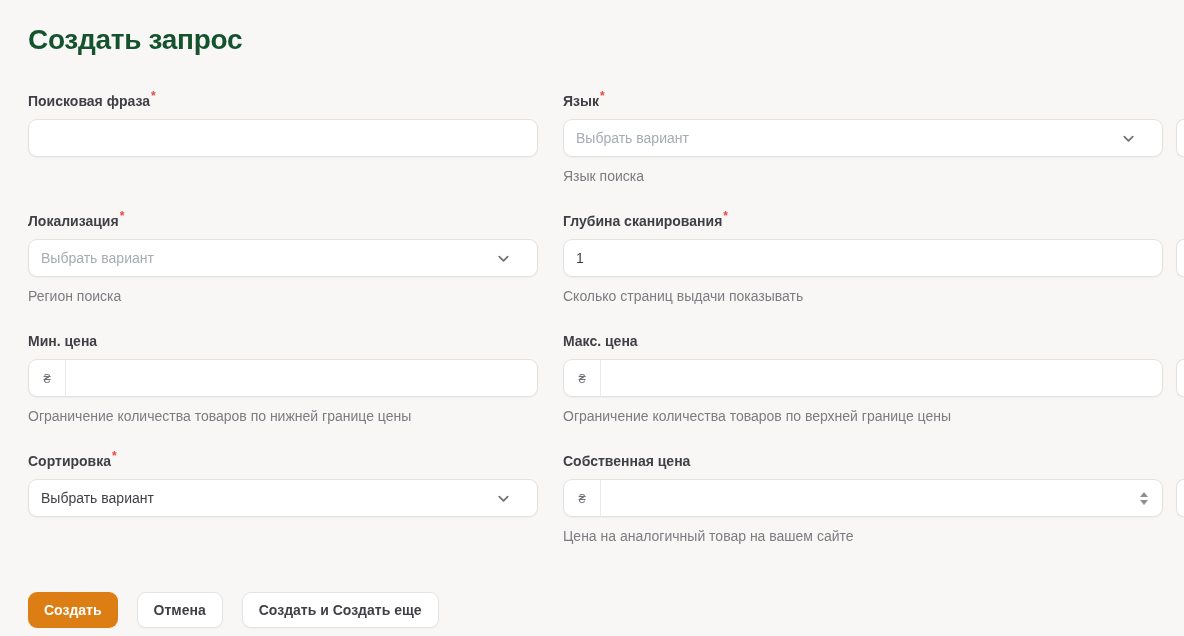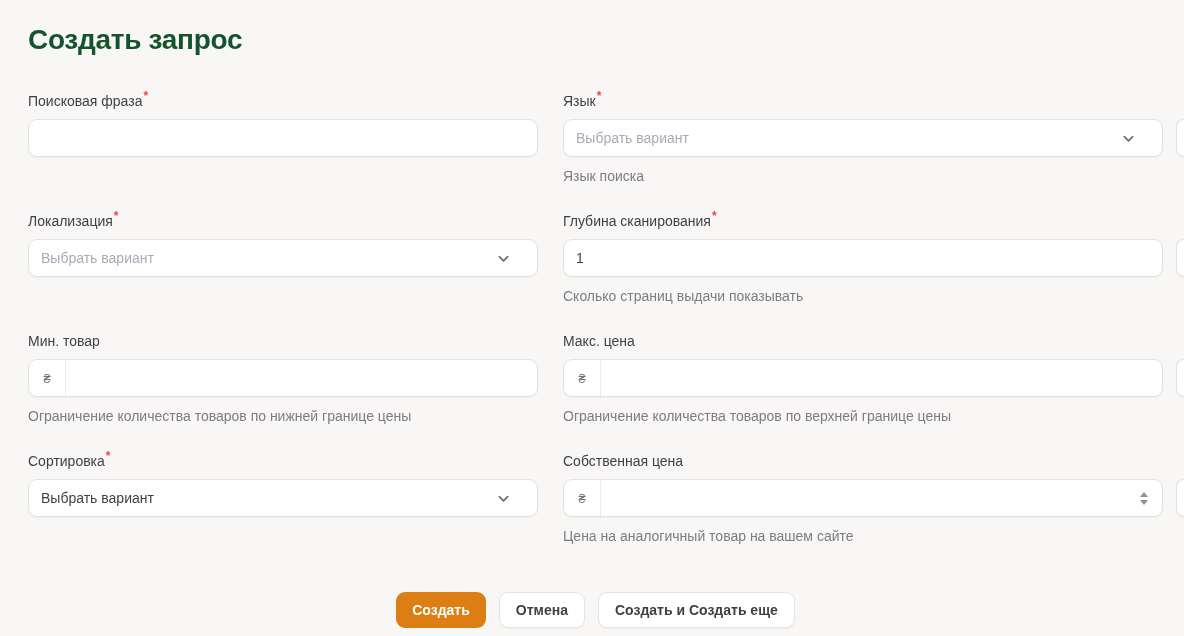--- a/index.html
+++ b/index.html
@@ -32,21 +32,21 @@
     margin-top: 36px;
     display: grid;
     grid-template-columns: 510px 600px;
     column-gap: 25px;
     align-items: start;
   }
   .field { margin-bottom: 25px; }
   .label-row { height: 20px; line-height: 20px; }
   .label {
     font-size: 14px;
-    font-weight: 400;
+    font-weight: 700;
     color: #3f3f46;
   }
   .req {
     color: #ef4444;
     font-size: 12px;
     font-weight: 600;
     margin-left: 1px;
     vertical-align: super;
     line-height: 0;
   }
@@ -114,22 +114,21 @@
   }
   .helper {
     margin-top: 9px;
     font-size: 14px;
     color: #7c7c82;
     line-height: 20px;
   }
   .actions {
     margin-top: 21px;
     display: flex;
-    gap: 13px;
-    justify-content: center;
+    gap: 19px;
   }
   .btn {
     height: 36px;
     padding: 0 16px;
     border-radius: 9px;
     font-family: inherit;
     font-size: 14px;
     font-weight: 600;
     cursor: pointer;
     border: none;
@@ -185,32 +184,33 @@
       </div>
 
       <div class="field">
         <div class="label-row"><span class="label">Локализация</span><span class="req">*</span></div>
         <div class="control select">
           <span class="ph">Выбрать вариант</span>
           <svg class="chevron" width="15" height="15" viewBox="0 0 16 16" fill="none">
               <path d="M3.5 6l4.5 4.5L12.5 6" stroke="#6e6e76" stroke-width="1.8" stroke-linecap="round" stroke-linejoin="round"></path>
             </svg>
         </div>
+        <div class="helper">Регион поиска</div>
       </div>
 
       <div class="field">
         <div class="label-row"><span class="label">Глубина сканирования</span><span class="req">*</span></div>
         <div class="control">
           <input type="text" value="1" style="">
         </div>
         <div class="helper">Сколько страниц выдачи показывать</div>
       </div>
 
       <div class="field">
-        <div class="label-row"><span class="label">Мин. товар</span></div>
+        <div class="label-row"><span class="label">Мин. цена</span></div>
         <div class="control">
           <span class="prefix">₴</span>
           <input type="text" value="" style="">
         </div>
         <div class="helper">Ограничение количества товаров по нижней границе цены</div>
       </div>
 
       <div class="field">
         <div class="label-row"><span class="label">Макс. цена</span></div>
         <div class="control">

